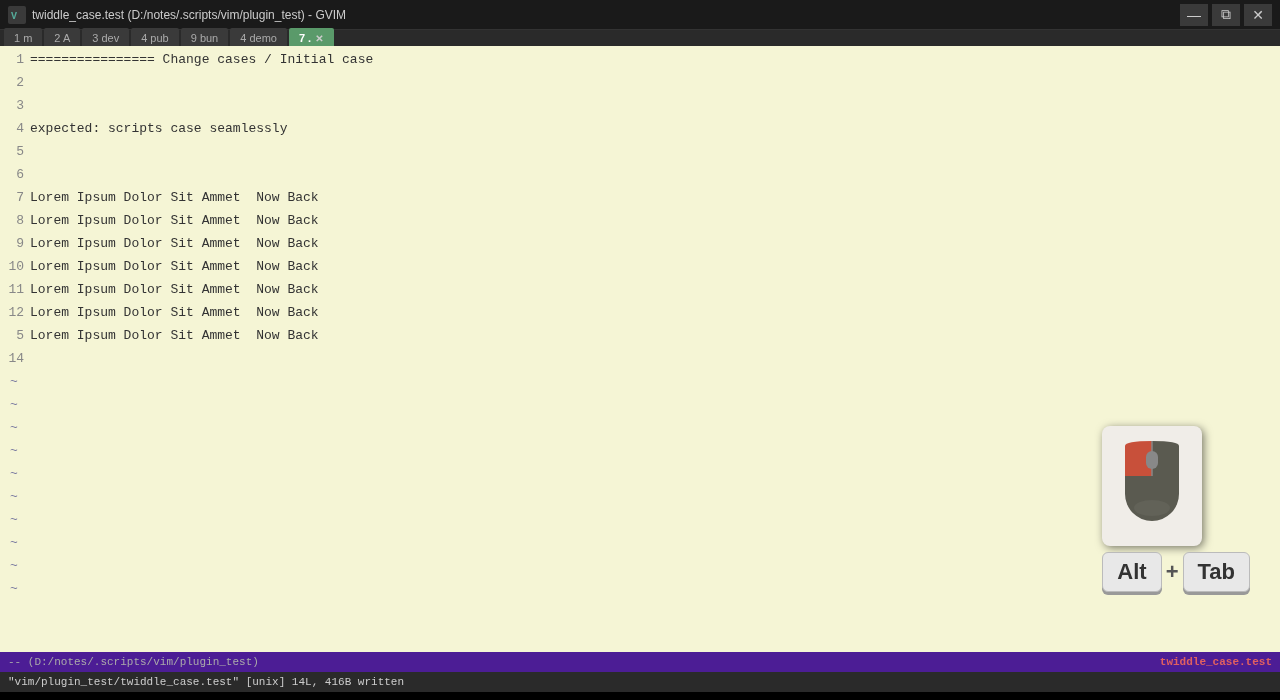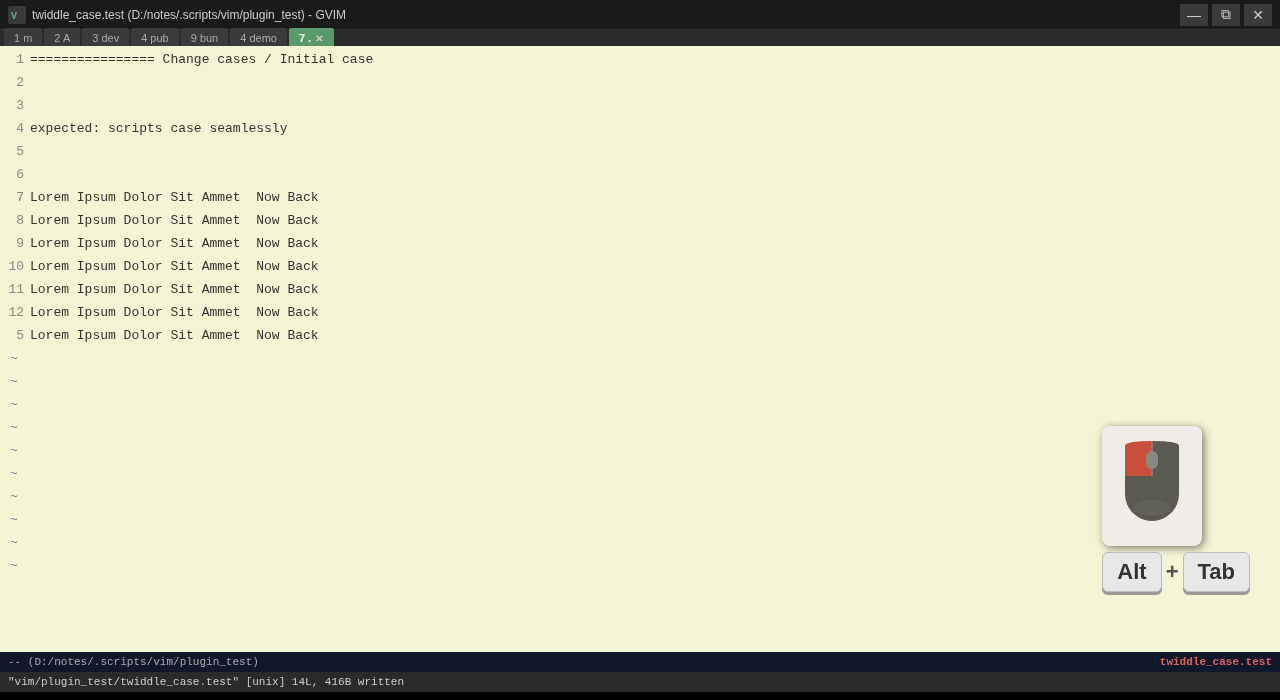--- a/index.html
+++ b/index.html
@@ -125,21 +125,21 @@
       padding-left: 10px;
       font-size: 13px;
       font-family: 'Courier New', monospace;
       color: #7a7aa0;
     }
 
     
     #status-bar {
       width: 100%;
       height: 20px;
-      background: #0f172a;
+      background: #4c1d95;
       display: flex;
       align-items: center;
       justify-content: space-between;
       padding: 0 8px;
     }
     #status-left {
       color: #aaa;
       font-size: 11px;
       font-family: 'Courier New', monospace;
     }
@@ -294,20 +294,24 @@
     <span class="line-content">Lorem Ipsum Dolor Sit Ammet  Now Back</span>
   </div>
   <div class="line">
     <span class="line-num">12</span>
     <span class="line-content">Lorem Ipsum Dolor Sit Ammet  Now Back</span>
   </div>
   <div class="line">
     <span class="line-num">5</span>
     <span class="line-content">Lorem Ipsum Dolor Sit Ammet  Now Back</span>
   </div>
+  <div class="line">
+    <span class="line-num">14</span>
+    <span class="line-content"></span>
+  </div>
 
   <div class="tilde-line">~</div>
   <div class="tilde-line">~</div>
   <div class="tilde-line">~</div>
   <div class="tilde-line">~</div>
   <div class="tilde-line">~</div>
   <div class="tilde-line">~</div>
   <div class="tilde-line">~</div>
   <div class="tilde-line">~</div>
   <div class="tilde-line">~</div>

